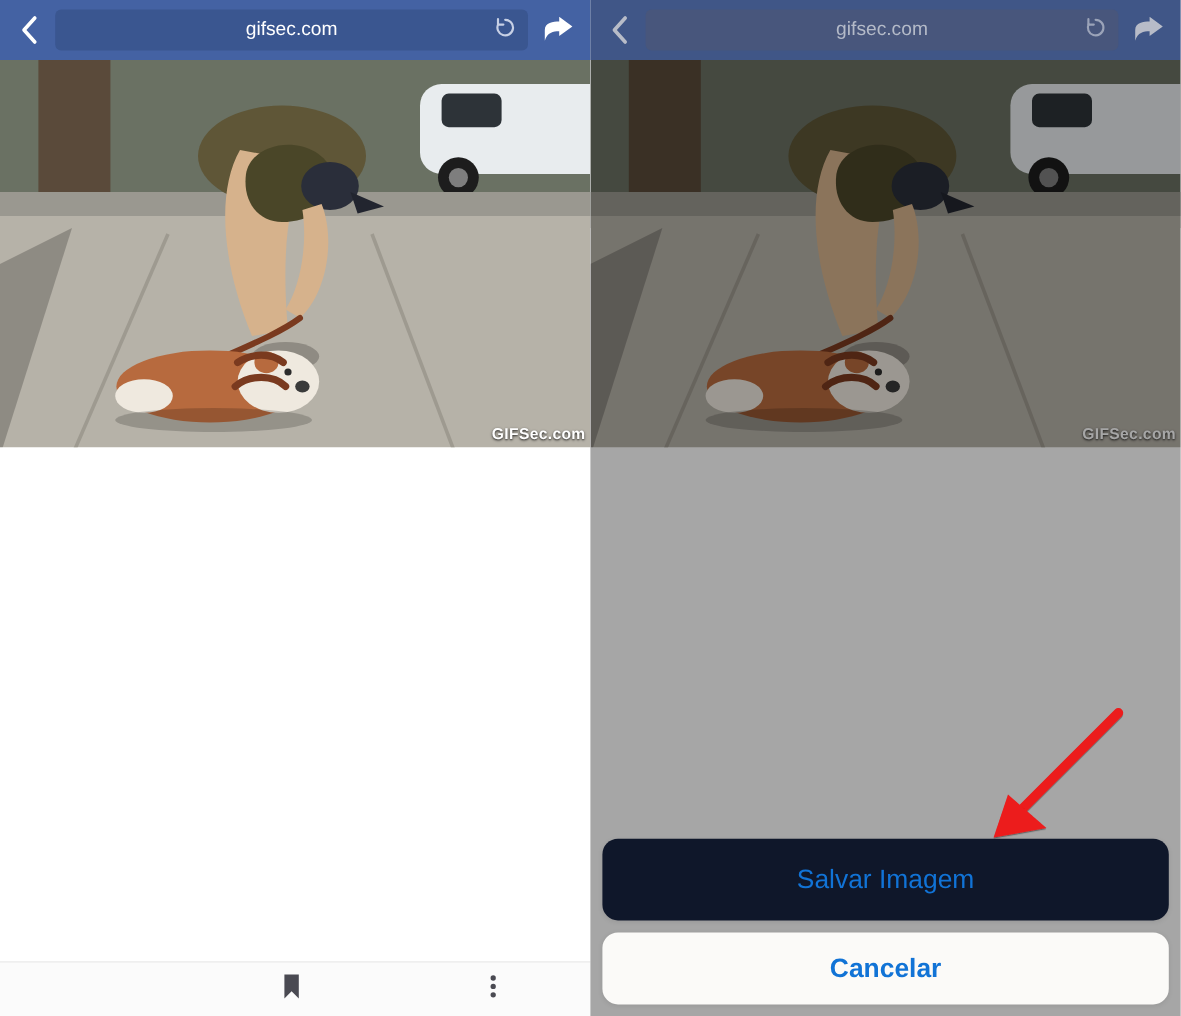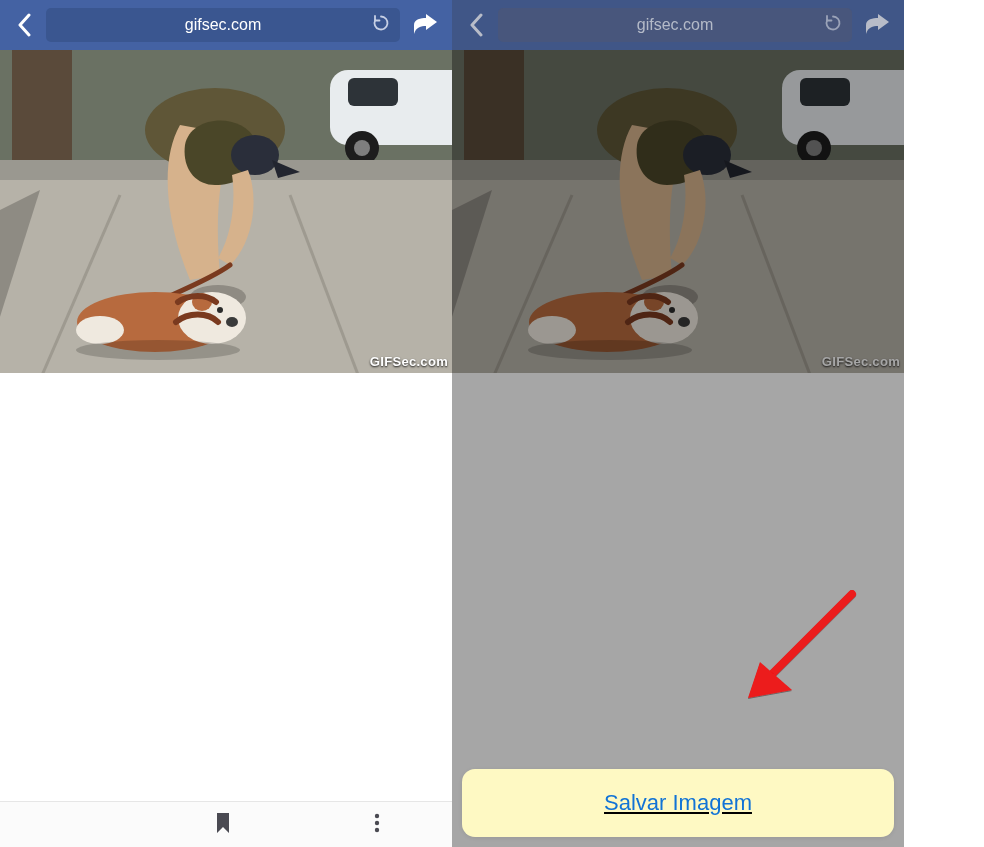--- a/index.html
+++ b/index.html
@@ -5,21 +5,21 @@
     * { margin: 0; padding: 0; box-sizing: border-box; }
     body {
       width: 984px;
       height: 847px;
       display: flex;
       font-family: -apple-system, "Helvetica Neue", Arial, sans-serif;
       background: #fff;
       overflow: hidden;
     }
     .panel {
-      width: 452px;
+      width: 492px;
       height: 847px;
       position: relative;
       display: flex;
       flex-direction: column;
     }
     .topbar {
       height: 50px;
       background: #4462a3;
       display: flex;
       align-items: center;
@@ -97,25 +97,24 @@
       inset: 0;
       background: rgba(0,0,0,.35);
     }
     .sheet {
       position: absolute;
       left: 10px;
       right: 10px;
       bottom: 10px;
     }
     .sheet-group {
-      background: #fef9c3;
+      background: #0f172a;
       border-radius: 13px;
       overflow: hidden;
       box-shadow: 0 1px 4px rgba(0,0,0,.08);
-      text-decoration: underline;
     }
     .sheet-item {
       height: 68px;
       display: flex;
       align-items: center;
       justify-content: center;
       font-size: 22px;
       color: #1173d6;
       border-top: 1px solid #dcd9d5;
     }
@@ -310,17 +309,20 @@
       <path d="M110 4 L22 92" stroke="#ec1b1b" stroke-width="8" stroke-linecap="round" filter="url(#ds)"></path>
       <polygon points="6,108 18,72 50,100" fill="#ec1b1b" filter="url(#ds)"></polygon>
     </svg>
 
     <div class="sheet">
       <div class="sheet-group">
         <div class="sheet-item">
           <span>Salvar Imagem</span>
         </div>
       </div>
+      <div class="sheet-cancel">
+        <span>Cancelar</span>
+      </div>
     </div>
 
   </div>
 
 </div>
 
 </body></html>

